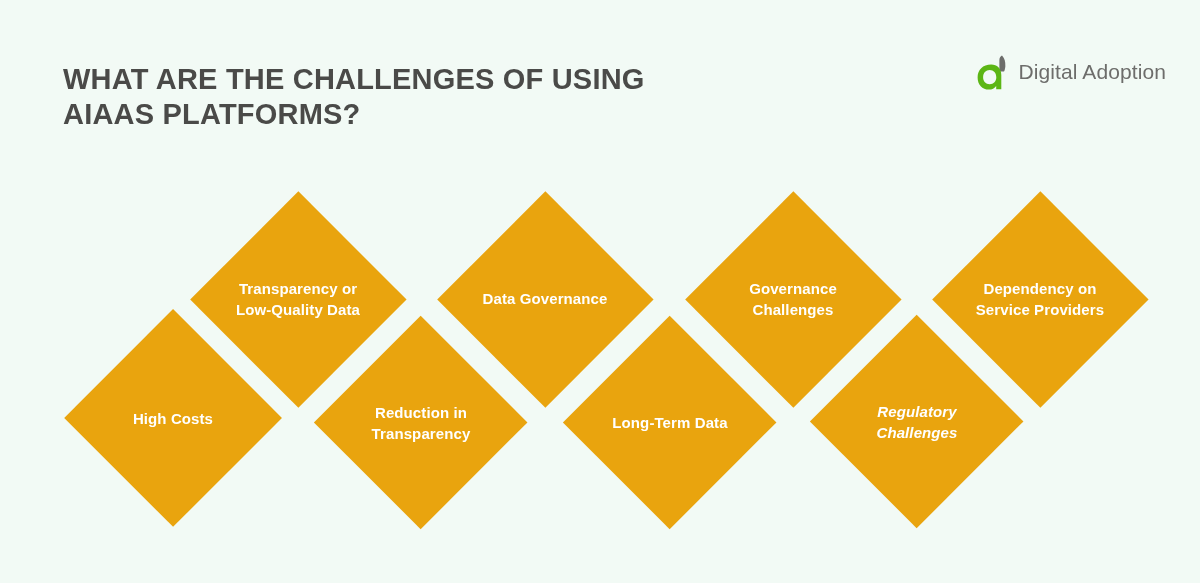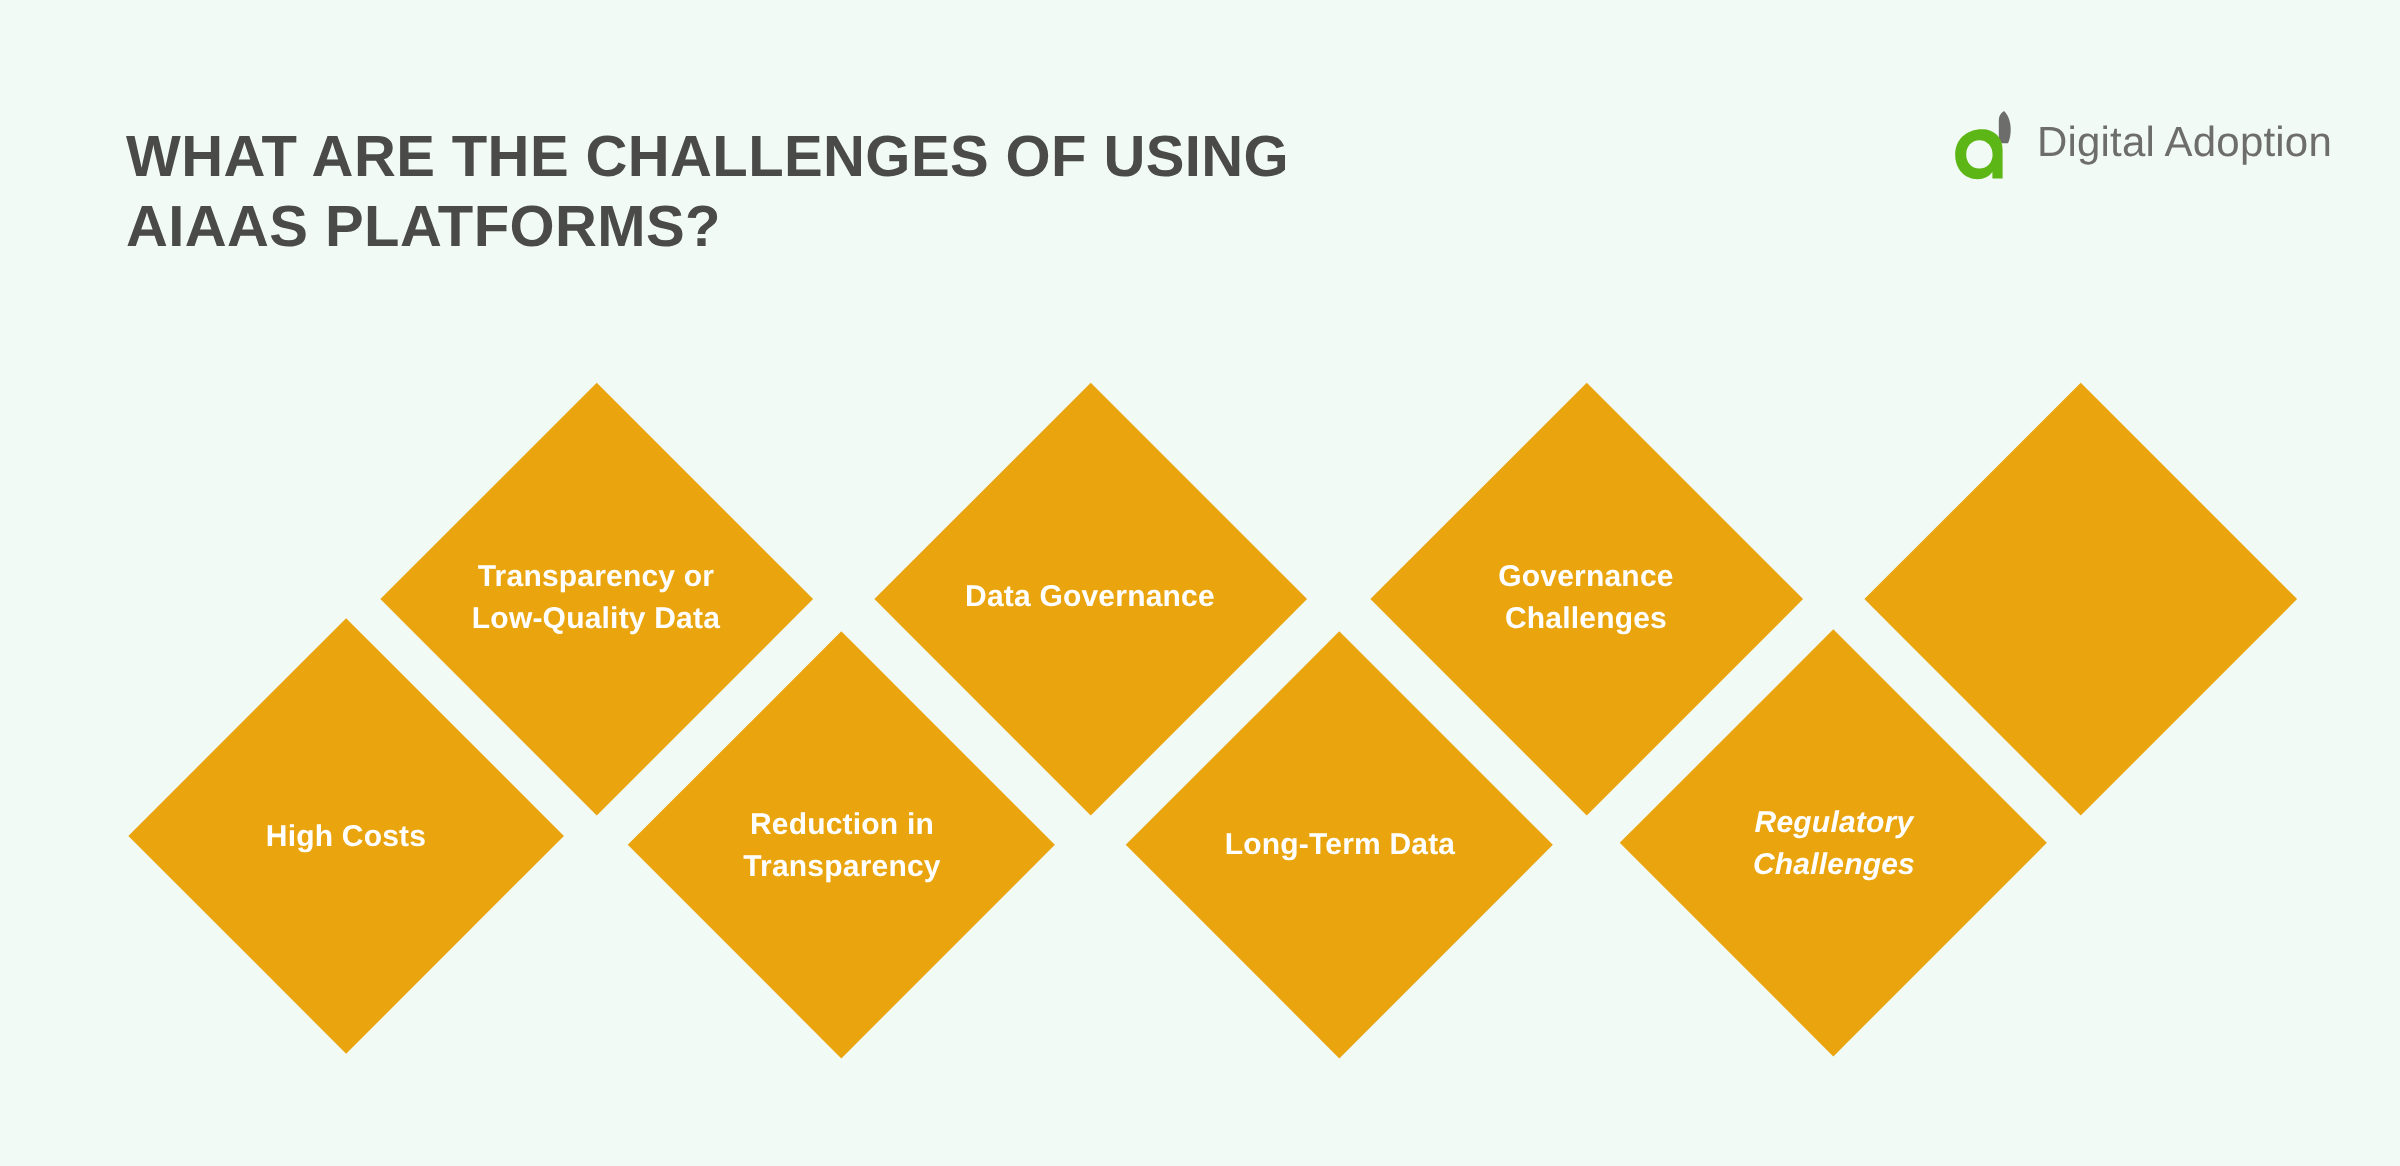--- a/index.html
+++ b/index.html
@@ -141,16 +141,18 @@
         <div class="label">Governance
 Challenges</div>
       </div>
       <div class="diamond" style="width: 151.321px; height: 151.321px; left: 841.34px; top: 346.34px; font-style: italic;">
         <div class="shape"></div>
         <div class="label">Regulatory
 Challenges</div>
       </div>
       <div class="diamond" style="width: 152.735px; height: 152.735px; left: 963.632px; top: 222.632px;">
         <div class="shape"></div>
+        <div class="label">Dependency on
+Service Providers</div>
       </div>
     </div>
 
 </div>
 
 </body></html>

